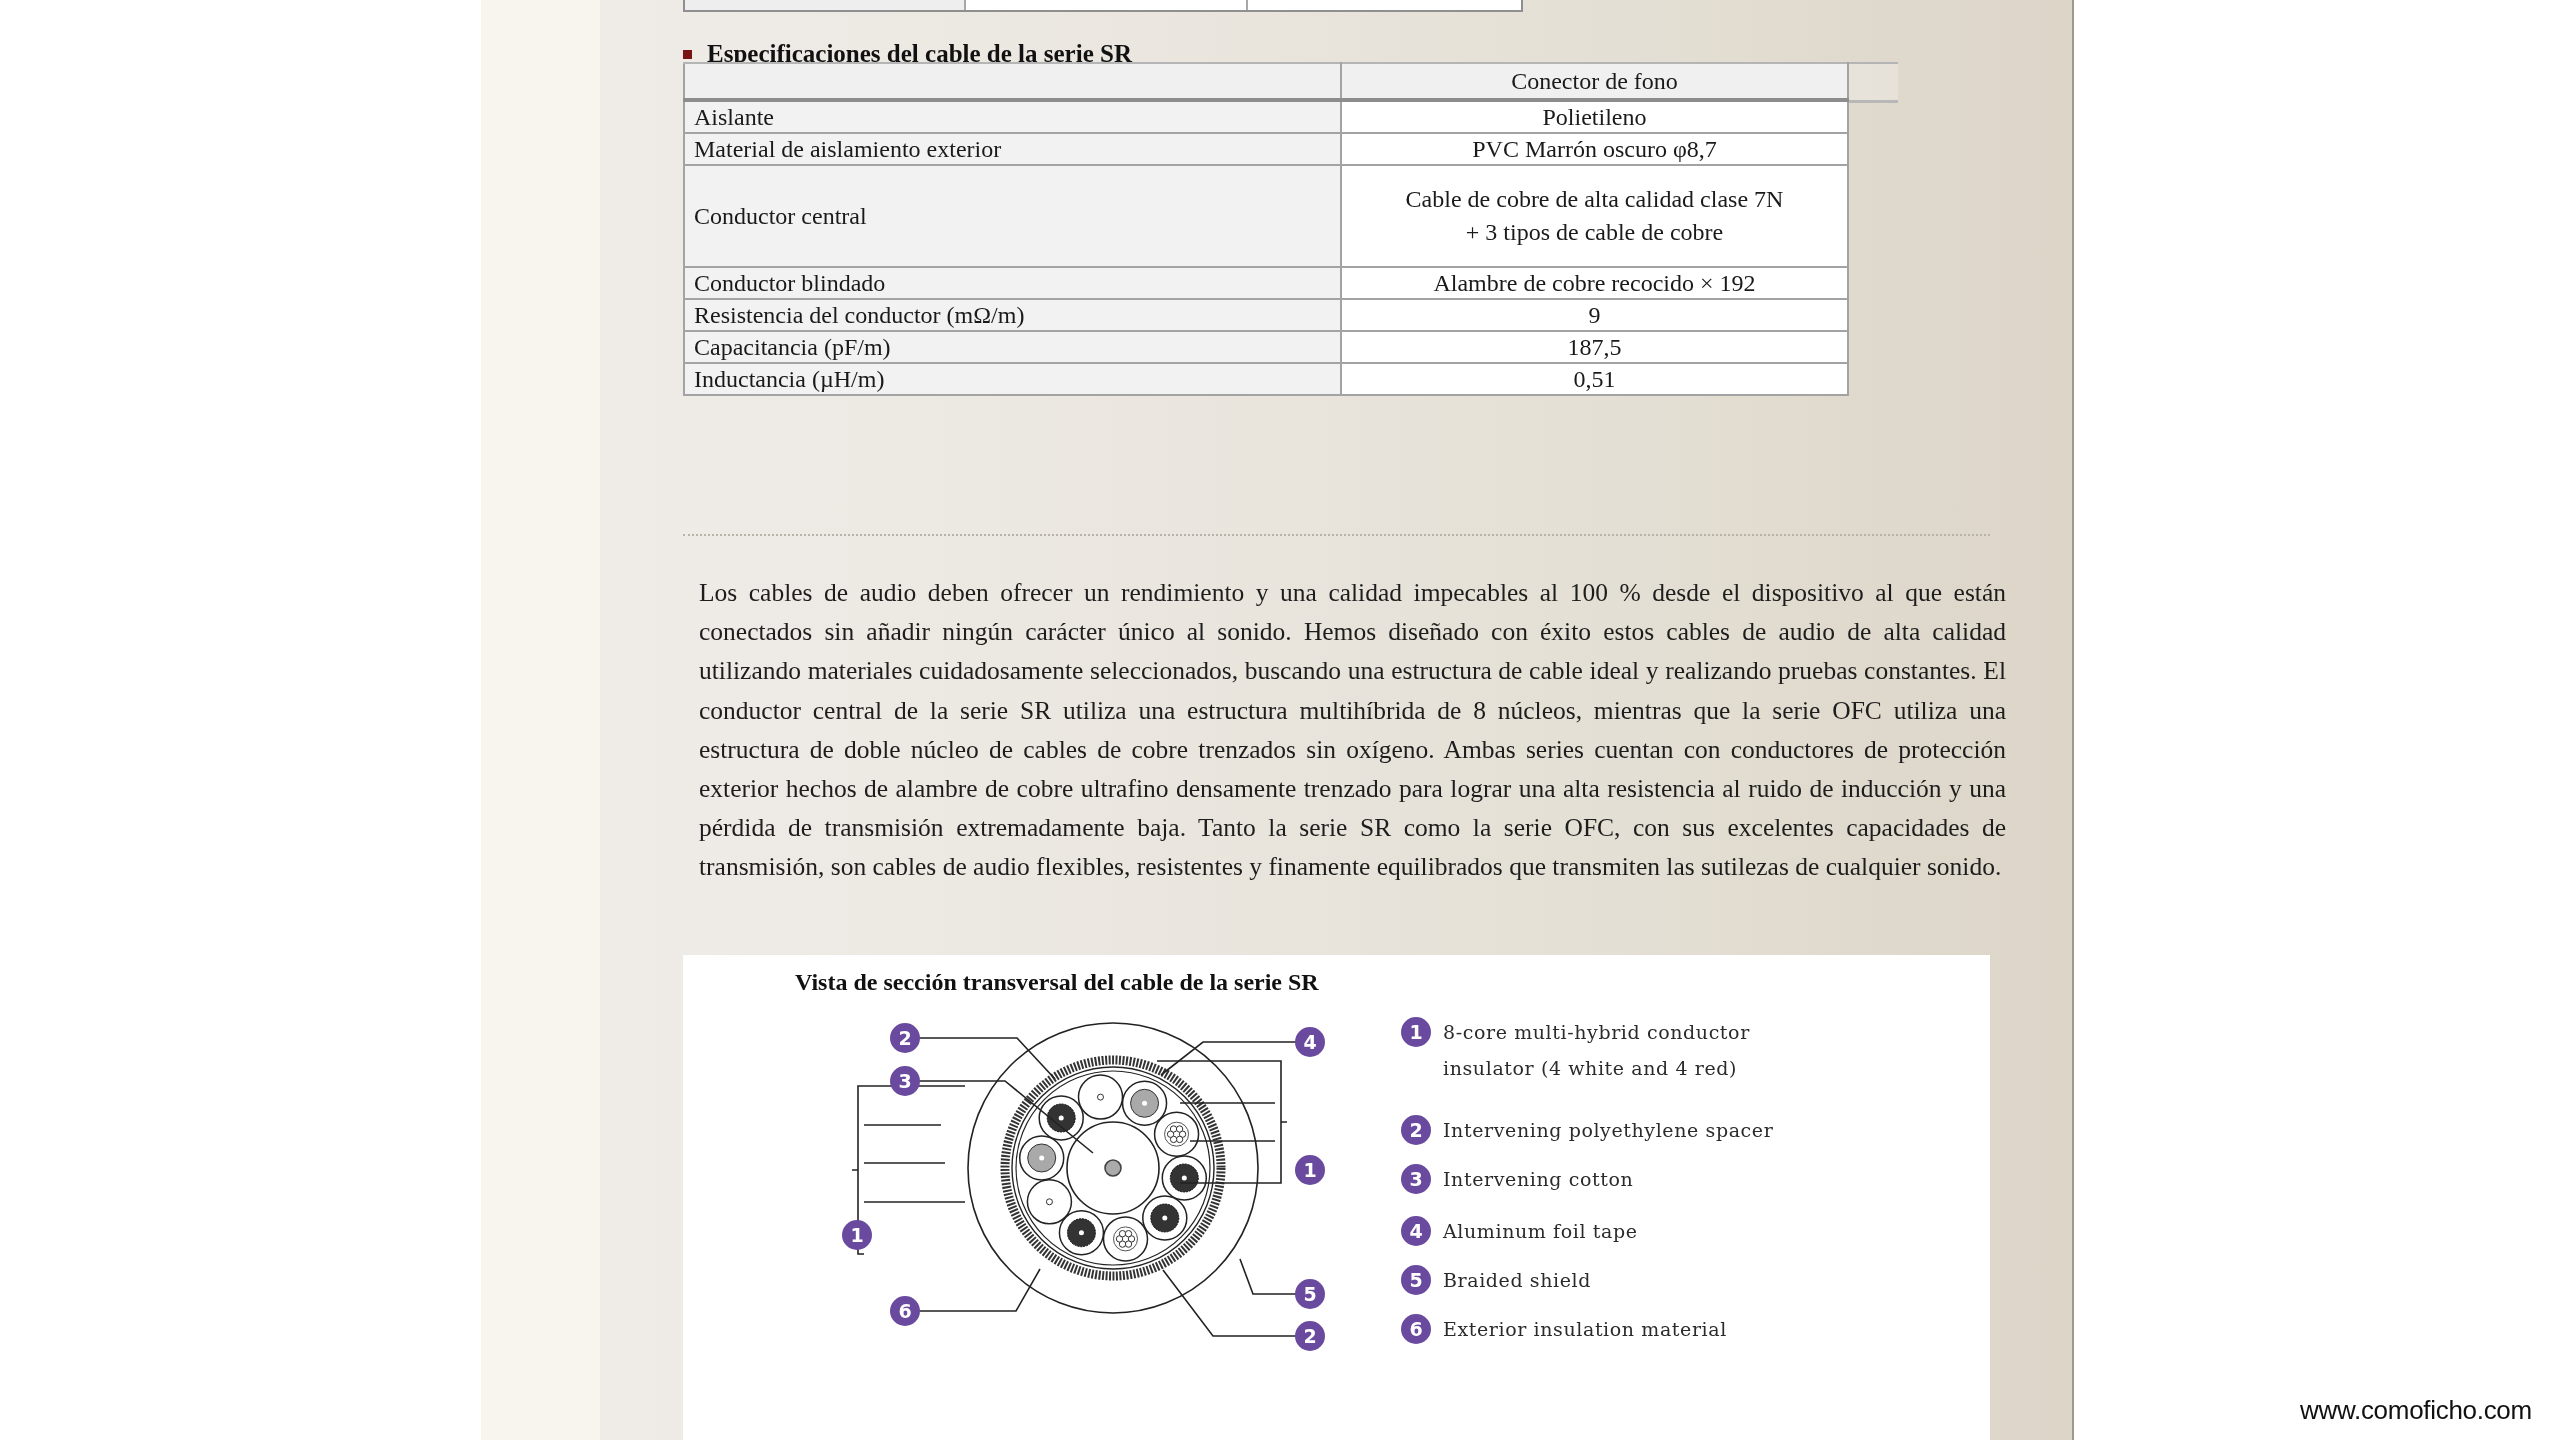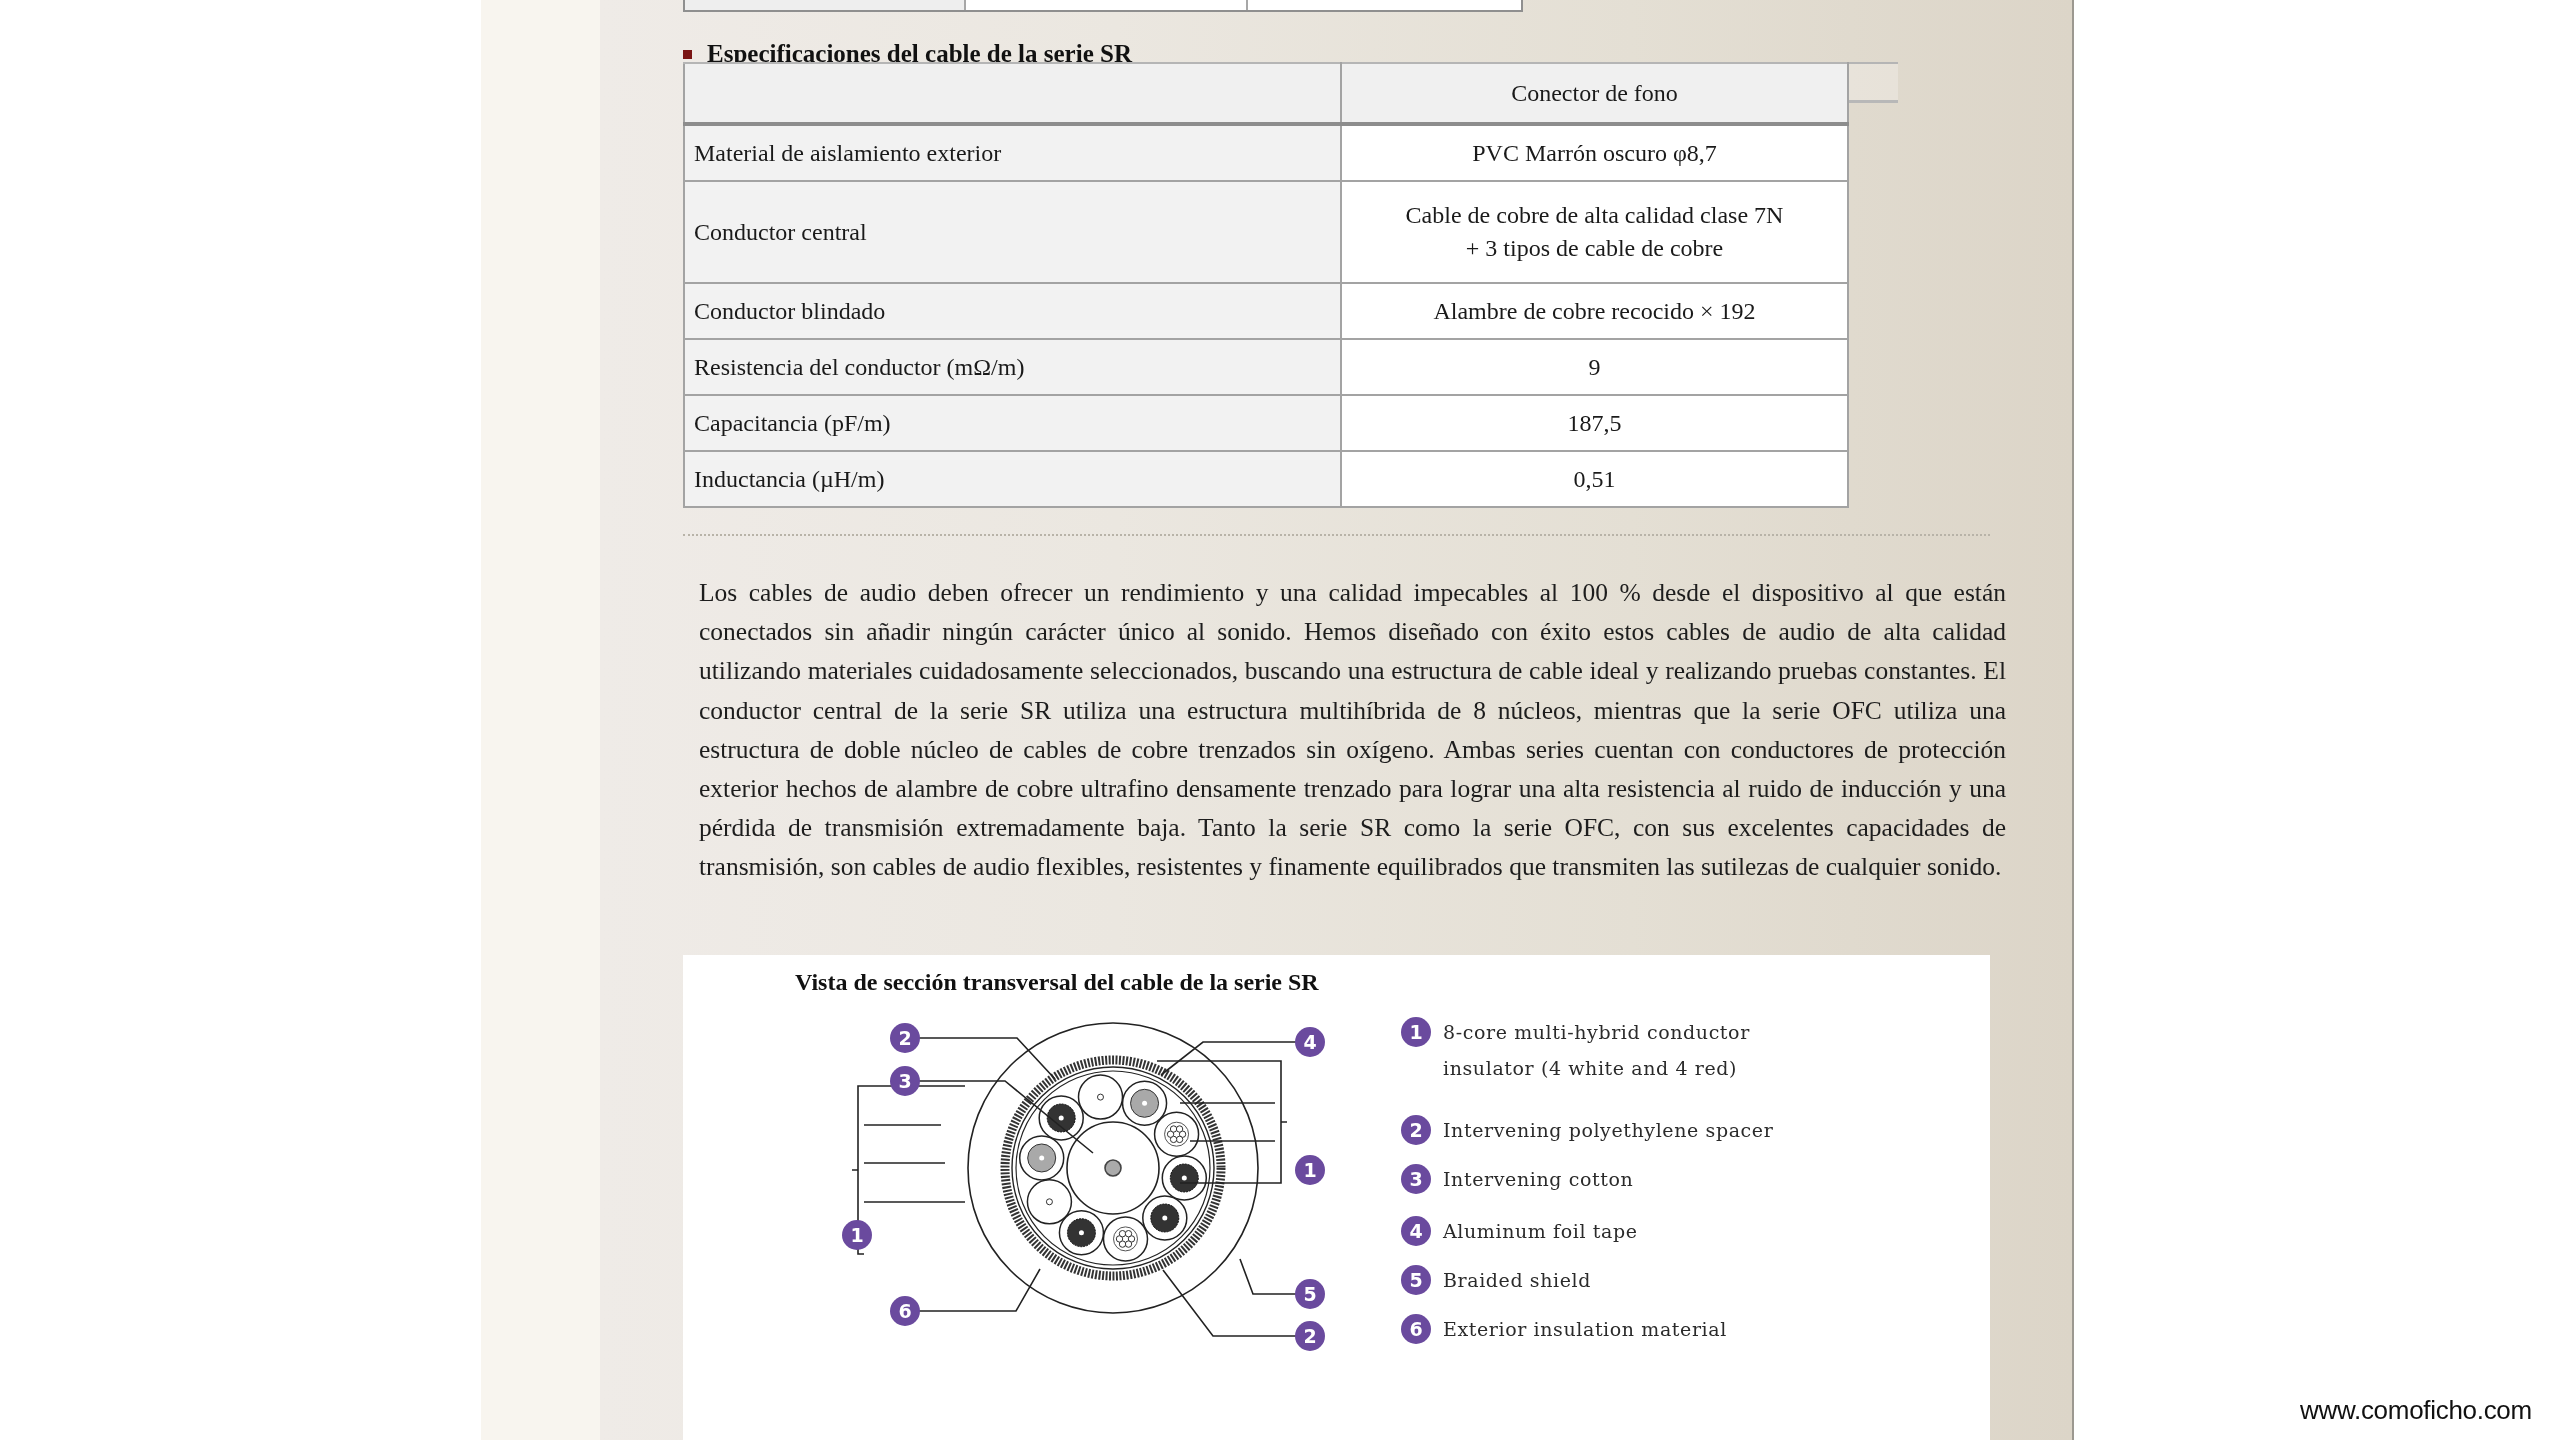--- a/index.html
+++ b/index.html
@@ -35,21 +35,21 @@
     display:flex; align-items:center;margin-top:12px;
   }
   .bullet-square {
     width:9px; height:9px; background:#7a1414; margin-right:15px; display:inline-block;
   }
   .spec-table {
     position:absolute; left:683px; top:62px;
     border-collapse:collapse; font-size:24px;
   }
   .spec-table td {
-    border:2px solid #a3a3a3; padding:12px 9px; height:30px; line-height:30px;
+    border:2px solid #a3a3a3; padding:0 9px; height:30px; line-height:30px;
   }
   .spec-table td.label { width:637px; background:#f2f2f2; text-align:left; }
   .spec-table td.value { width:487px; background:#ffffff; text-align:center; }
   .spec-table tr.header td { height:34px; background:#f0f0f0; border-bottom:4px solid #8d8d8d; border-top:2px solid #b5b5b5;}
   .spec-table tr.header td.value { font-size:24px; }
   .spec-table tr.tall td.value { line-height:33px; padding:17px 9px; }
   .header-ext {
     position:absolute; left:1838px; top:62px; width:60px; height:36px;
     border-top:2px solid #b5b5b5; border-bottom:3px solid #b8b8b8;
     background:rgba(255,255,255,0.25);
@@ -112,20 +112,24 @@
 
 <div class="header-ext"></div>
 
 <table class="spec-table">
   <tbody>
       <tr class="header">
     <td class="label"></td>
     <td class="value">Conector de fono</td>
   </tr>
   <tr>
+    <td class="label">Aislante</td>
+    <td class="value">Polietileno</td>
+  </tr>
+  <tr>
     <td class="label">Material de aislamiento exterior</td>
     <td class="value">PVC Marrón oscuro φ8,7</td>
   </tr>
   <tr class="tall">
     <td class="label">Conductor central</td>
     <td class="value">
       <div>Cable de cobre de alta calidad clase 7N</div>
       <div>+ 3 tipos de cable de cobre</div>
     </td>
   </tr>

